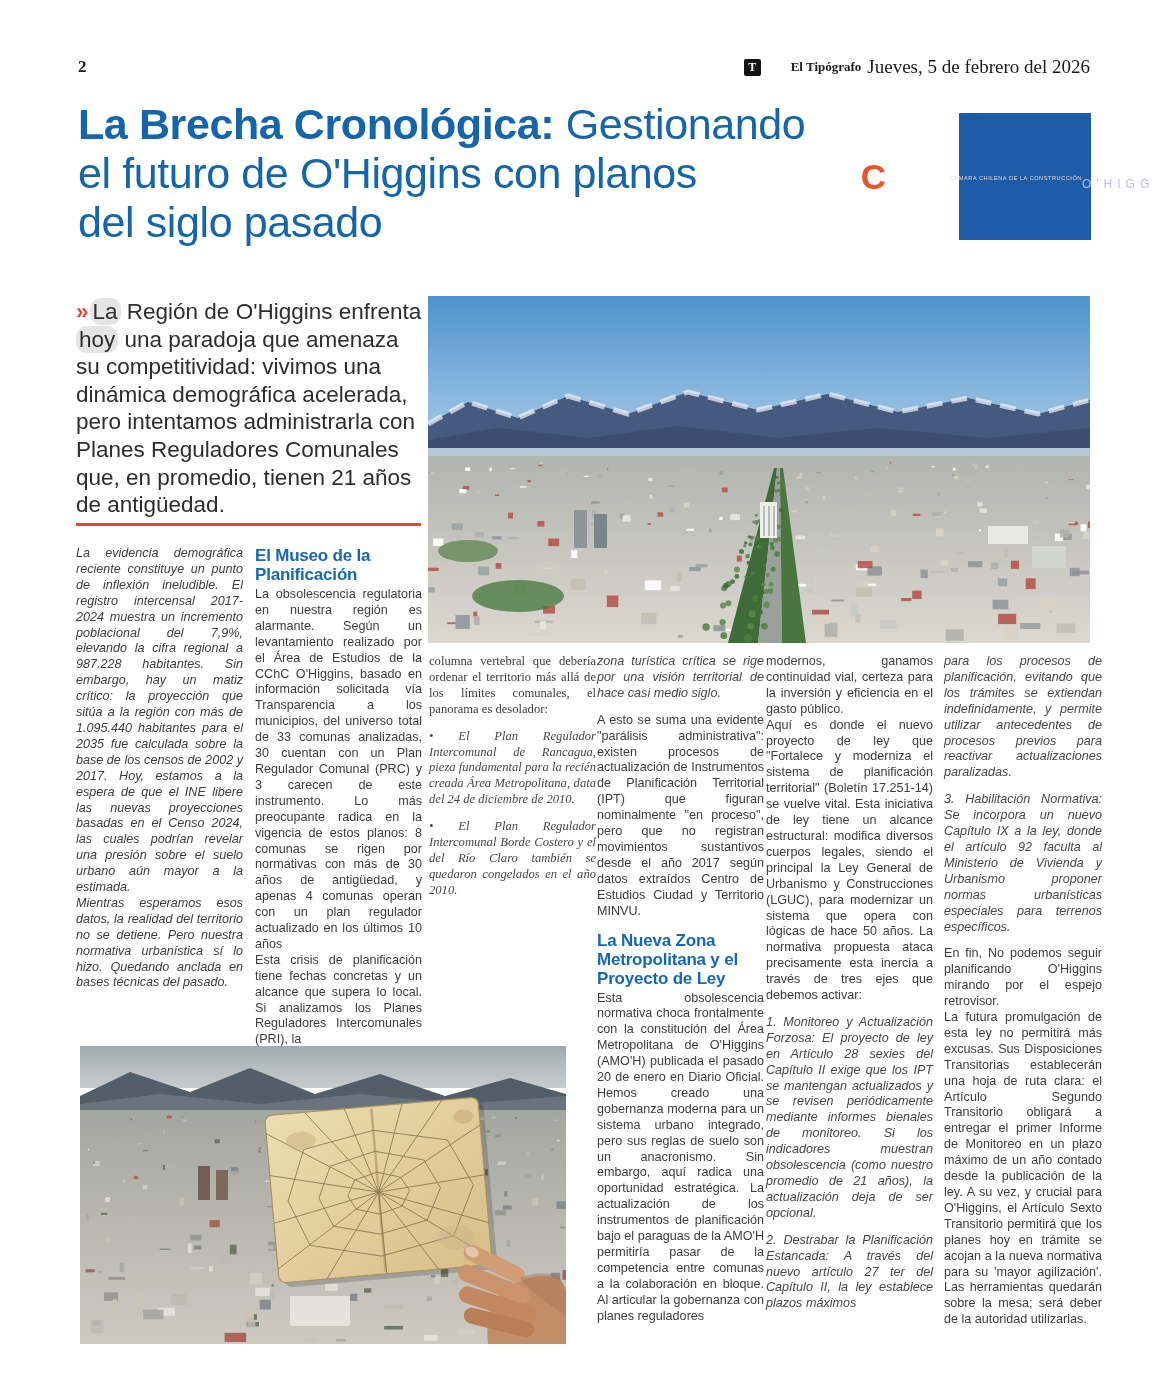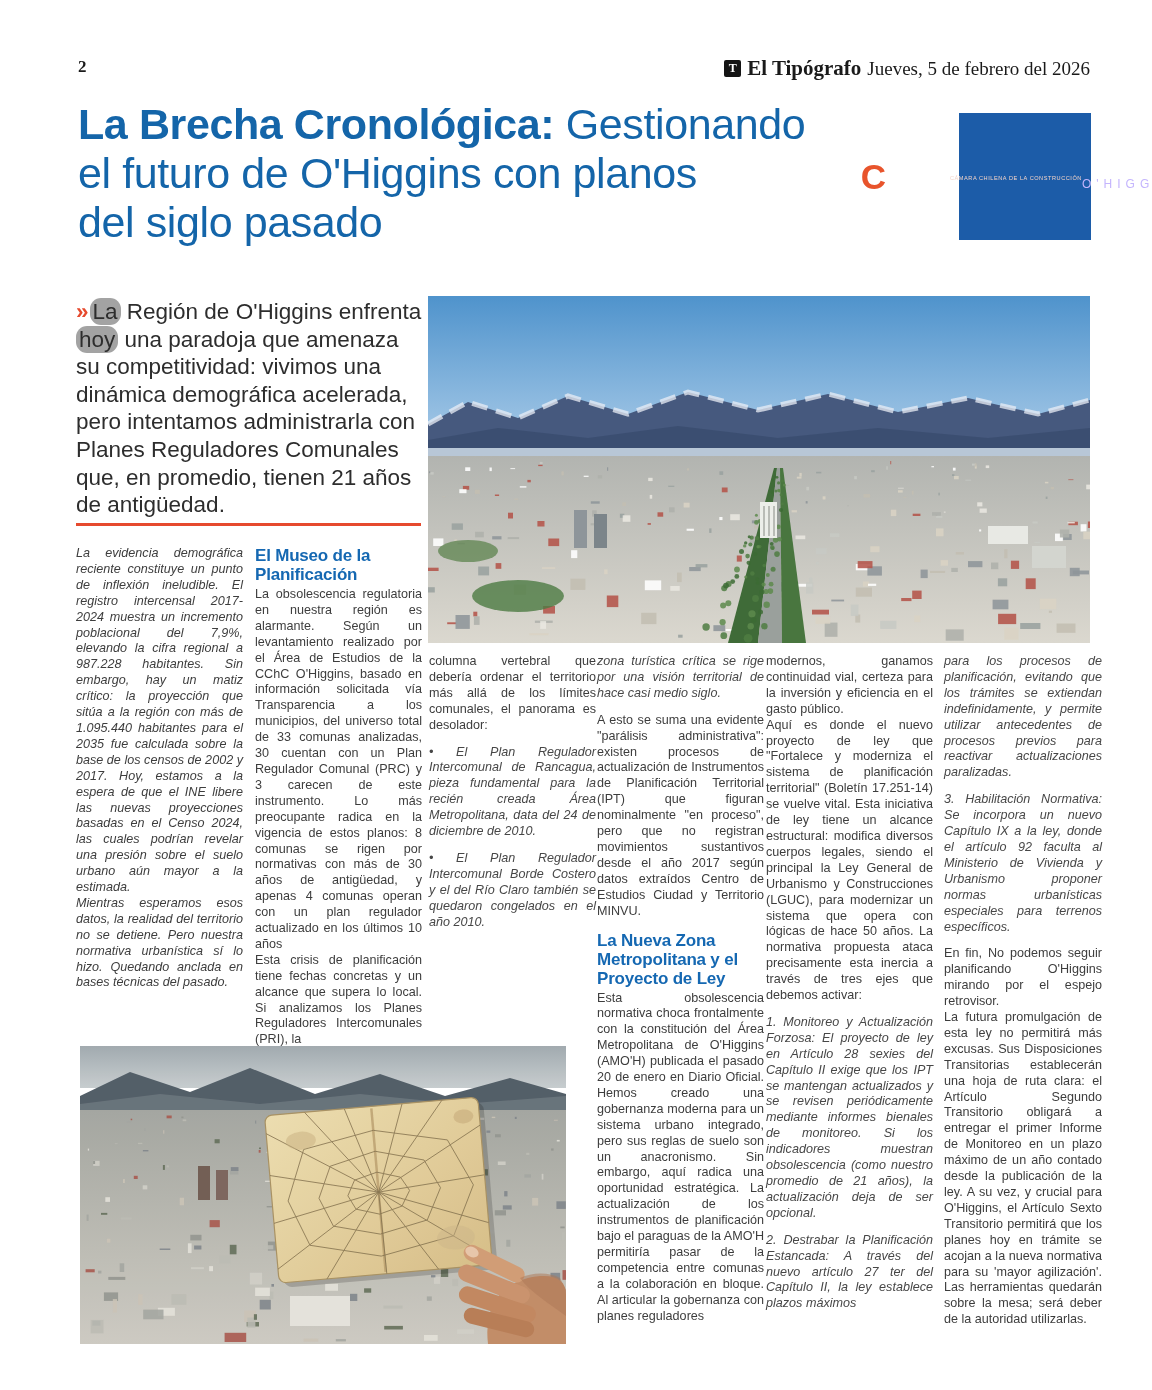--- a/index.html
+++ b/index.html
@@ -7,62 +7,62 @@
         font-family:"Liberation Sans",sans-serif;overflow:hidden;}
 
   
   .pagenum{position:absolute;left:78px;top:57px;font-family:"Liberation Serif",serif;
            font-size:17px;font-weight:bold;color:#1a1a1a;}
   .mast{position:absolute;right:62px;top:56px;display:flex;align-items:center;gap:6px;
         font-family:"Liberation Serif",serif;color:#1a1a1a;}
   .mast-icon{display:inline-flex;align-items:center;justify-content:center;width:17px;height:17px;
              background:#141414;color:#fff;font-weight:bold;font-size:12px;border-radius:2px;
              font-family:"Liberation Serif",serif;}
-  .mast-title{font-size:21px;font-weight:bold;}
+  .mast-title{font-size:13px;font-weight:bold;margin-left:24px;}
   .mast-date{font-size:19px;}
 
   
   .headline{position:absolute;left:78px;top:100px;width:800px;margin:0;
             font-size:43px;line-height:49px;font-weight:400;color:#1465a9;letter-spacing:-0.4px;}
   .headline b{font-weight:bold;}
 
   
   .logo-card{position:absolute;left:959px;top:113px;width:132px;height:127px;background:#1c5ca8;
              display:flex;flex-direction:row;align-items:center;justify-content:center;
              color:#fff;text-align:center;}
   .logo-mark{font-weight:bold;font-size:35px;line-height:30px;letter-spacing:-2px;}
   .logo-mark .r{color:#e8542c;}
   .logo-sub{font-size:5.6px;letter-spacing:.55px;color:#f2d3c8;margin-top:2px;white-space:nowrap;}
   .logo-region{margin-top:15px;font-size:12px;letter-spacing:5px;color:#c4b5fd;}
 
   
   .lead{position:absolute;left:76px;top:298px;width:350px;margin:0;
         font-size:22.5px;line-height:27.6px;color:#2d2d2d;}
   .lead .mk{color:#e64a2e;font-weight:bold;margin-right:1px;}
-  .lead .hl{background:#a3a3a3;border-radius:11px;padding:1px 3px;}
+  .lead .hl{background:#e5e5e5;border-radius:11px;padding:1px 3px;}
   .rule-red{position:absolute;left:76px;top:523px;width:345px;height:3px;background:#e64a2e;}
 
   
   .photo{position:absolute;margin:0;overflow:hidden;}
   .photo svg{display:block;}
   .photo-top{left:428px;top:296px;width:662px;height:347px;}
   .photo-bottom{left:80px;top:1040px;width:486px;height:298px;border-top:6px solid #fff;}
 
   
   .col{position:absolute;}
   .col p{margin:0;}
   .col .cp{font-size:12.6px;line-height:15.9px;color:#3d3d3d;text-align:justify;
            hyphens:auto;-webkit-hyphens:auto;}
   .col .it{font-style:italic;color:#474747;}
   .col .h{color:#1568b2;font-weight:bold;font-size:17px;line-height:19px;margin:0 0 3px 0;
           letter-spacing:-0.2px;}
   .col .spaced{margin-top:11px;}
   #col1{left:76px;top:546px;width:167px;font-style:italic;}
   #col2{left:255px;top:546px;width:167px;}
-  #col3{left:429px;top:654px;width:167px;}
+  #col3{left:429px;top:654px;width:167px;font-family:Liberation Serif, serif;}
   #col4{left:597px;top:654px;width:167px;}
   #col5{left:766px;top:654px;width:167px;}
   #col6{left:934px;top:654px;width:158px;margin-left:10px;}
 </style>
 </head>
 <body>
 
 <div class="page">
 
   <div class="pagenum">2</div>

